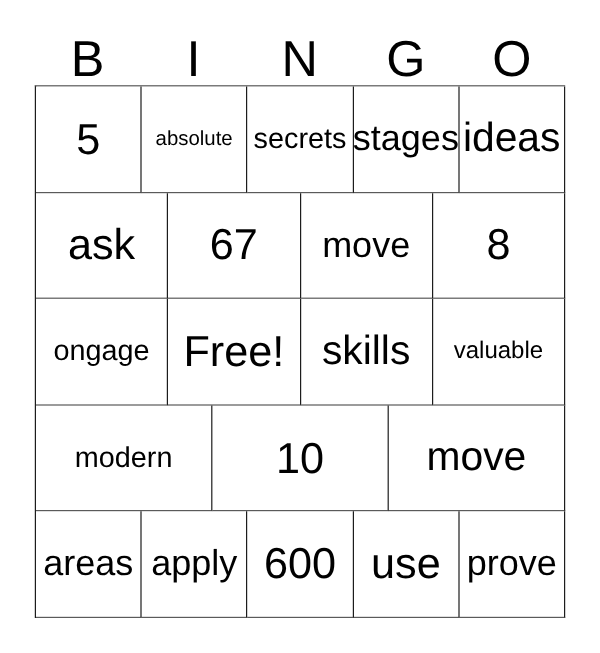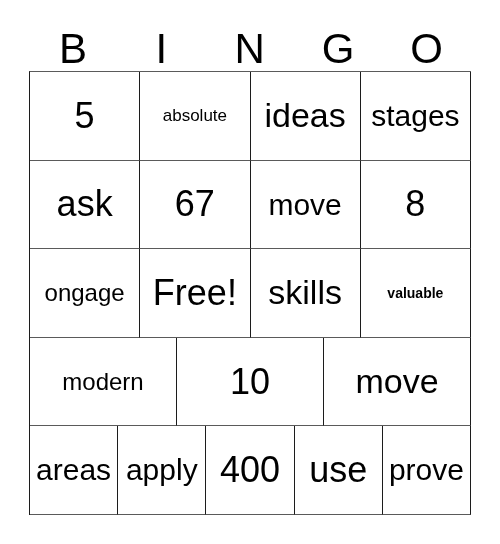--- a/index.html
+++ b/index.html
@@ -75,21 +75,21 @@
     font-weight: 400;
     padding: 0 1px;
   }
 
   
   .fs-xl   { font-size: 36px; }
   .fs-lg   { font-size: 34px; }
   .fs-md   { font-size: 30px; }
   .fs-sm   { font-size: 24px; }
   .fs-xs   { font-size: 17px; }
-  .fs-xxs  { font-size: 14px; font-weight: bold; }
+  .fs-xxs  { font-size: 20px; }
 </style>
 </head>
 <body>
 
 <div id="bingo-card">
 
   <div class="header-row">
     <div class="header-cell">B</div>
     <div class="header-cell">I</div>
     <div class="header-cell">N</div>
@@ -99,24 +99,27 @@
 
   <div class="grid" id="bingo-grid">
       <div class="grid-row">
         <div class="cell">
           <span class="cell-text fs-xl">5</span>
         </div>
         <div class="cell">
           <span class="cell-text fs-xs">absolute</span>
         </div>
         <div class="cell">
-          <span class="cell-text fs-lg">ideas</span>
+          <span class="cell-text fs-sm">secrets</span>
         </div>
         <div class="cell">
           <span class="cell-text fs-md">stages</span>
+        </div>
+        <div class="cell">
+          <span class="cell-text fs-lg">ideas</span>
         </div>
       </div>
       <div class="grid-row">
         <div class="cell">
           <span class="cell-text fs-xl">ask</span>
         </div>
         <div class="cell">
           <span class="cell-text fs-xl">67</span>
         </div>
         <div class="cell">
@@ -152,21 +155,21 @@
         </div>
       </div>
       <div class="grid-row">
         <div class="cell">
           <span class="cell-text fs-md">areas</span>
         </div>
         <div class="cell">
           <span class="cell-text fs-md">apply</span>
         </div>
         <div class="cell">
-          <span class="cell-text fs-xl">400</span>
+          <span class="cell-text fs-xl">600</span>
         </div>
         <div class="cell">
           <span class="cell-text fs-xl">use</span>
         </div>
         <div class="cell">
           <span class="cell-text fs-md">prove</span>
         </div>
       </div>
     </div>
 

